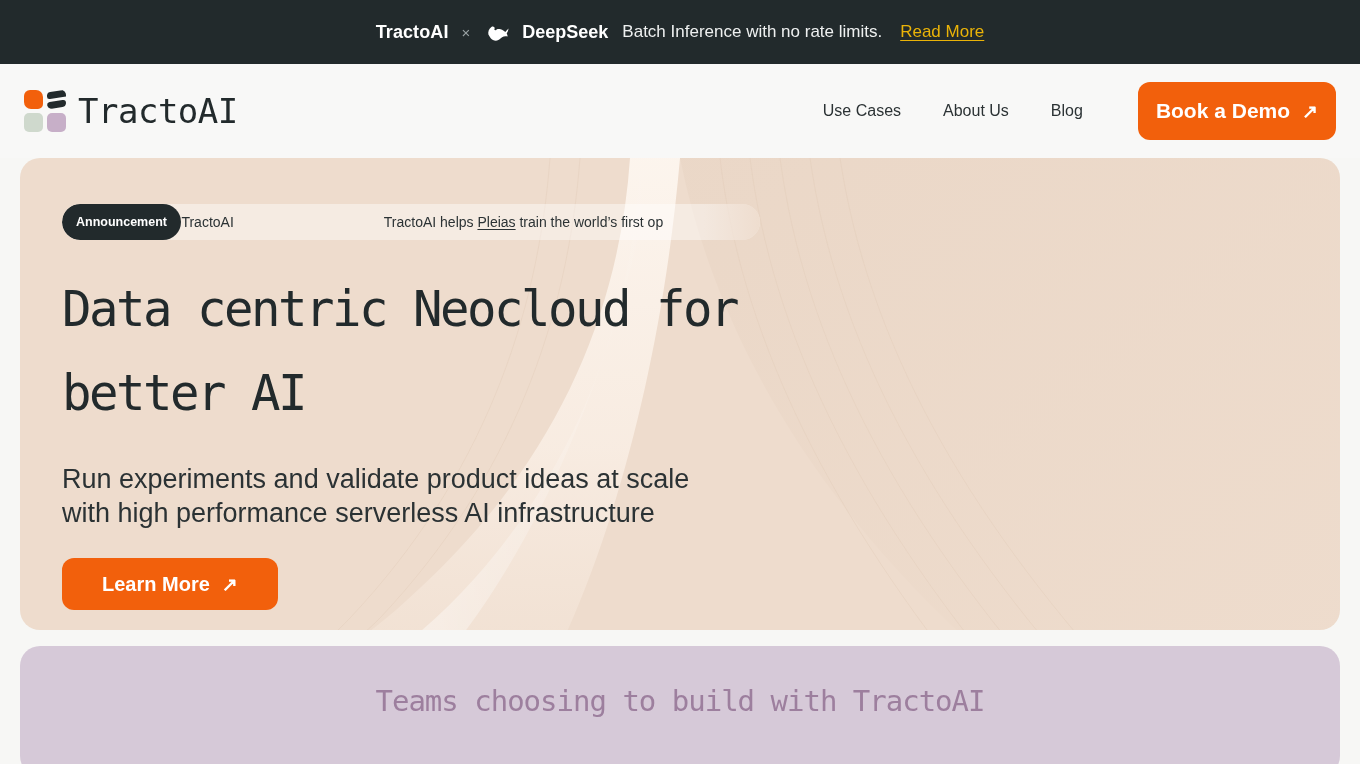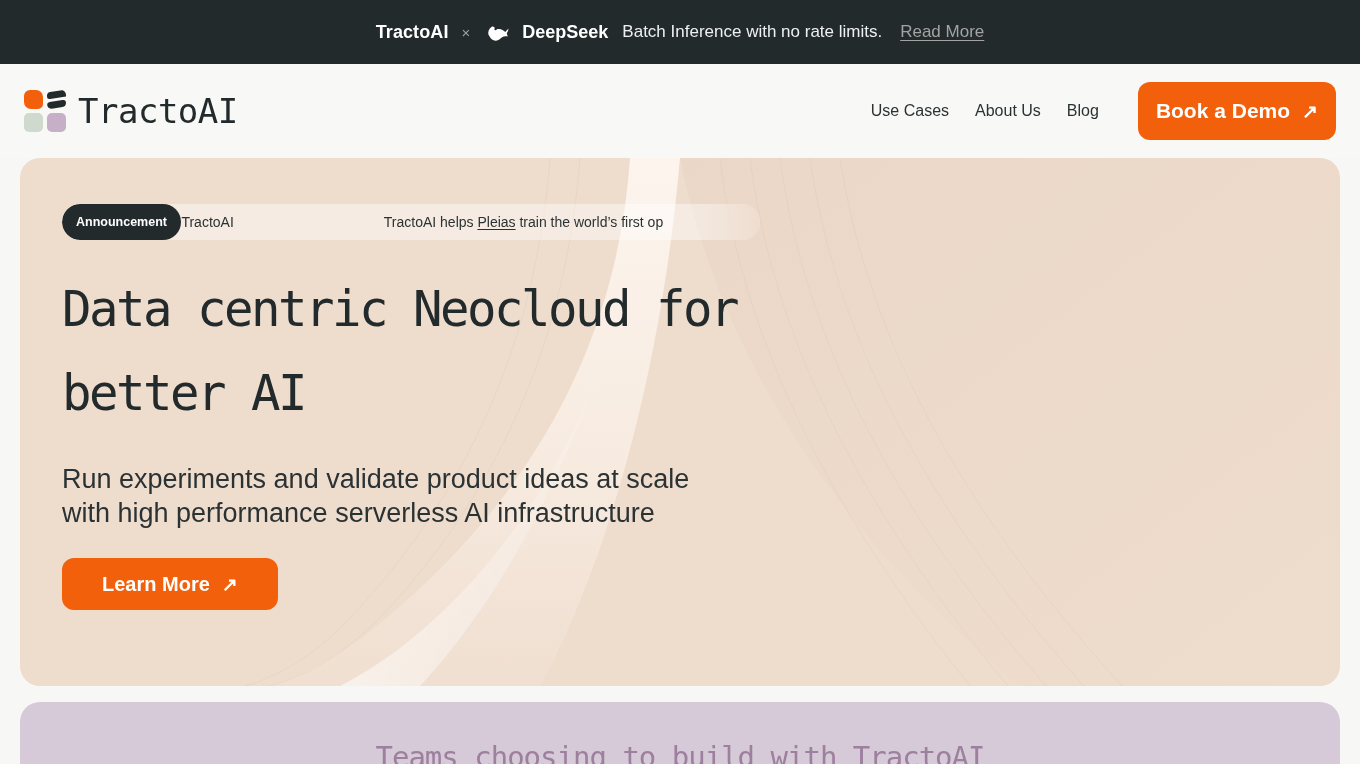--- a/index.html
+++ b/index.html
@@ -53,21 +53,21 @@
     margin-left: -3px;
     text-align: right;
   }
   .banner-msg {
     color: #eef0f0;
     font-weight: 400;
     font-size: 17px;
     margin-left: 2px;
   }
   .banner-link {
-    color: #a3a3a3;
+    color: #eab308;
     font-size: 17px;
     text-decoration: underline;
     text-underline-offset: 3px;
     cursor: pointer;
     margin-left: 6px;
   }
 
   
   .site-header {
     height: 94px;
@@ -113,21 +113,21 @@
     font-family: "DejaVu Sans Mono", monospace;
     font-size: 34px;
     color: #222a2c;
     letter-spacing: -0.5px;
     font-weight: 400;
   }
   .nav {
     margin-left: auto;
     display: flex;
     align-items: center;
-    gap: 0;
+    gap: 16px;
   }
   .nav-link {
     font-size: 16px;
     color: #2b3234;
     padding: 0 13px;
     cursor: pointer;
     white-space: nowrap;
   }
   .nav-link:first-child { padding-left: 0; }
   .btn-demo {
@@ -146,21 +146,21 @@
     cursor: pointer;
     font-family: "Liberation Sans", sans-serif;
   }
   .arrow-ne { display: inline-block; line-height: 1; font-size: 19px; }
 
   
   .hero {
     position: relative;
     margin: 0 20px;
     width: 1320px;
-    height: 528px;
+    height: 472px;
     border-radius: 20px;
     background: #eedccd;
     overflow: hidden;
   }
   .hero-swoosh {
     position: absolute;
     inset: 0;
     pointer-events: none;
   }
   .hero-content {

